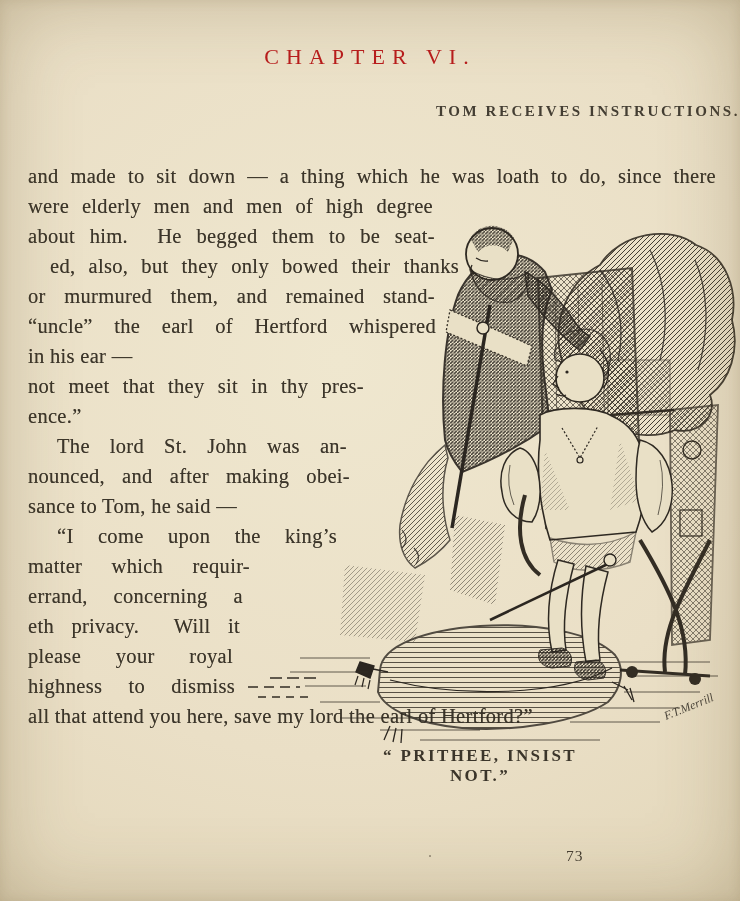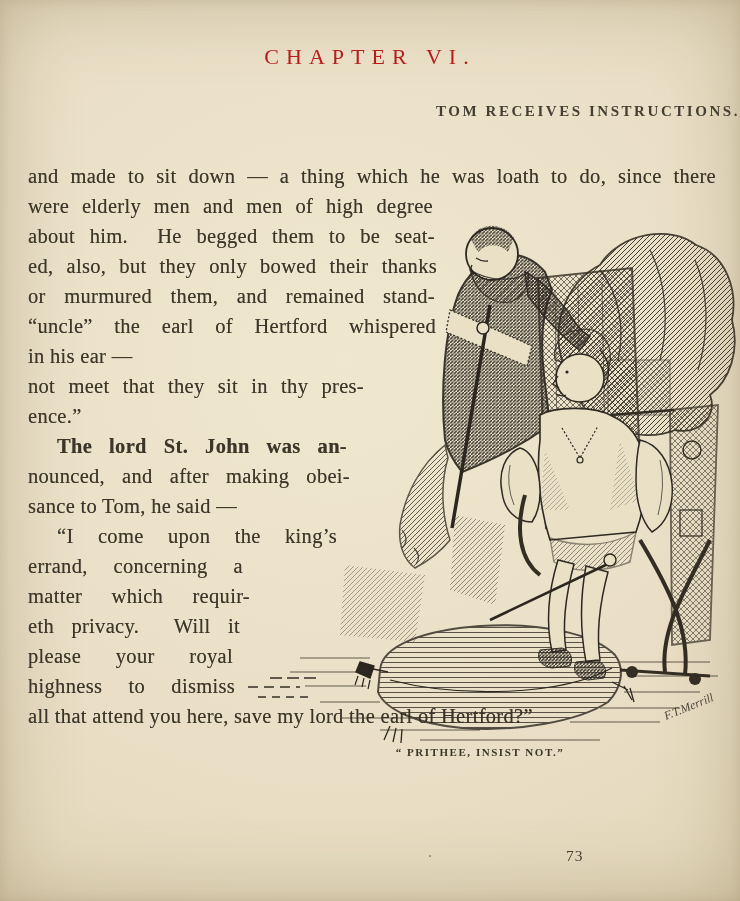--- a/index.html
+++ b/index.html
@@ -28,52 +28,52 @@
   .line{
     height:30px;line-height:30px;font-size:20.5px;letter-spacing:.015em;
     text-shadow:0 0 .4px rgba(62,52,40,.55);
   }
   .j{text-align:justify;text-align-last:justify;}
   .ind{text-indent:29px;}
   .smallcaps{font-variant:small-caps;letter-spacing:.05em;}
   .illustration{position:absolute;left:240px;top:210px;width:500px;height:545px;}
   .illustration-caption{
     position:absolute;left:360px;top:746px;width:240px;text-align:center;
-    font-size:11px;font-weight:700;letter-spacing:.14em;color:#3b352a;
+    font-size:17px;font-weight:700;letter-spacing:.14em;color:#3b352a;
   }
   .page-number{
     position:absolute;left:566px;top:847px;width:44px;
     font-size:15.5px;letter-spacing:.06em;color:#463f33;
   }
   .stray-mark{
     position:absolute;left:428px;top:843px;font-size:16px;opacity:.55;color:#463f33;
   }
 </style>
 </head>
 <body>
 
 <div class="chapter-heading">CHAPTER VI.</div>
 <div class="section-heading">TOM RECEIVES INSTRUCTIONS.</div>
 
 <div class="text-layer">
     <div class="line j" style="width: 688px;">and made to sit down — a thing which he was loath to do, since there</div>
     <div class="line j" style="width: 405px;">were elderly men and men of high degree</div>
     <div class="line j" style="width: 407px;">about him.&nbsp; He begged them to be seat-</div>
-    <div class="line j" style="width: 409px;">ed, also, but they only bowed their thanks</div>
+    <div class="line j" style="width: 409px; margin-left: 22px;">ed, also, but they only bowed their thanks</div>
     <div class="line j" style="width: 407px;">or murmured them, and remained stand-</div>
     <div class="line j" style="width: 408px;">“uncle” the earl of Hertford whispered</div>
     <div class="line">in his ear —</div>
     <div class="line j" style="width: 336px;">not meet that they sit in thy pres-</div>
     <div class="line">ence.”</div>
-    <div class="line j ind" style="width: 319px; font-weight: bold;">The lord St. John was an-</div>
+    <div class="line j ind" style="width: 319px;">The lord St. John was an-</div>
     <div class="line j" style="width: 322px;">nounced, and after making obei-</div>
     <div class="line">sance to Tom, he said —</div>
     <div class="line j ind" style="width: 309px;">“I come upon the king’s</div>
+    <div class="line j" style="width: 222px;">matter which requir-</div>
     <div class="line j" style="width: 215px;">errand, concerning a</div>
-    <div class="line j" style="width: 222px;">matter which requir-</div>
     <div class="line j" style="width: 212px;">eth privacy.&nbsp; Will it</div>
     <div class="line j" style="width: 205px;">please your royal</div>
     <div class="line j" style="width: 207px;">highness to dismiss</div>
     <div class="line">all that attend you here, save my lord the earl of Hertford?”</div>
   </div>
 
 <svg class="illustration" viewBox="0 0 500 545" role="img" aria-label="Engraving: an elderly bearded nobleman in a fur-trimmed robe leans on a staff over the carved high-backed chair in which young Tom sits, his feet resting on a large tasseled cushion.">
   <defs>
     <pattern id="hH" width="6" height="5" patternUnits="userSpaceOnUse">
       <path d="M0 2.5 H6" stroke="#332d24" stroke-width="1"></path>

